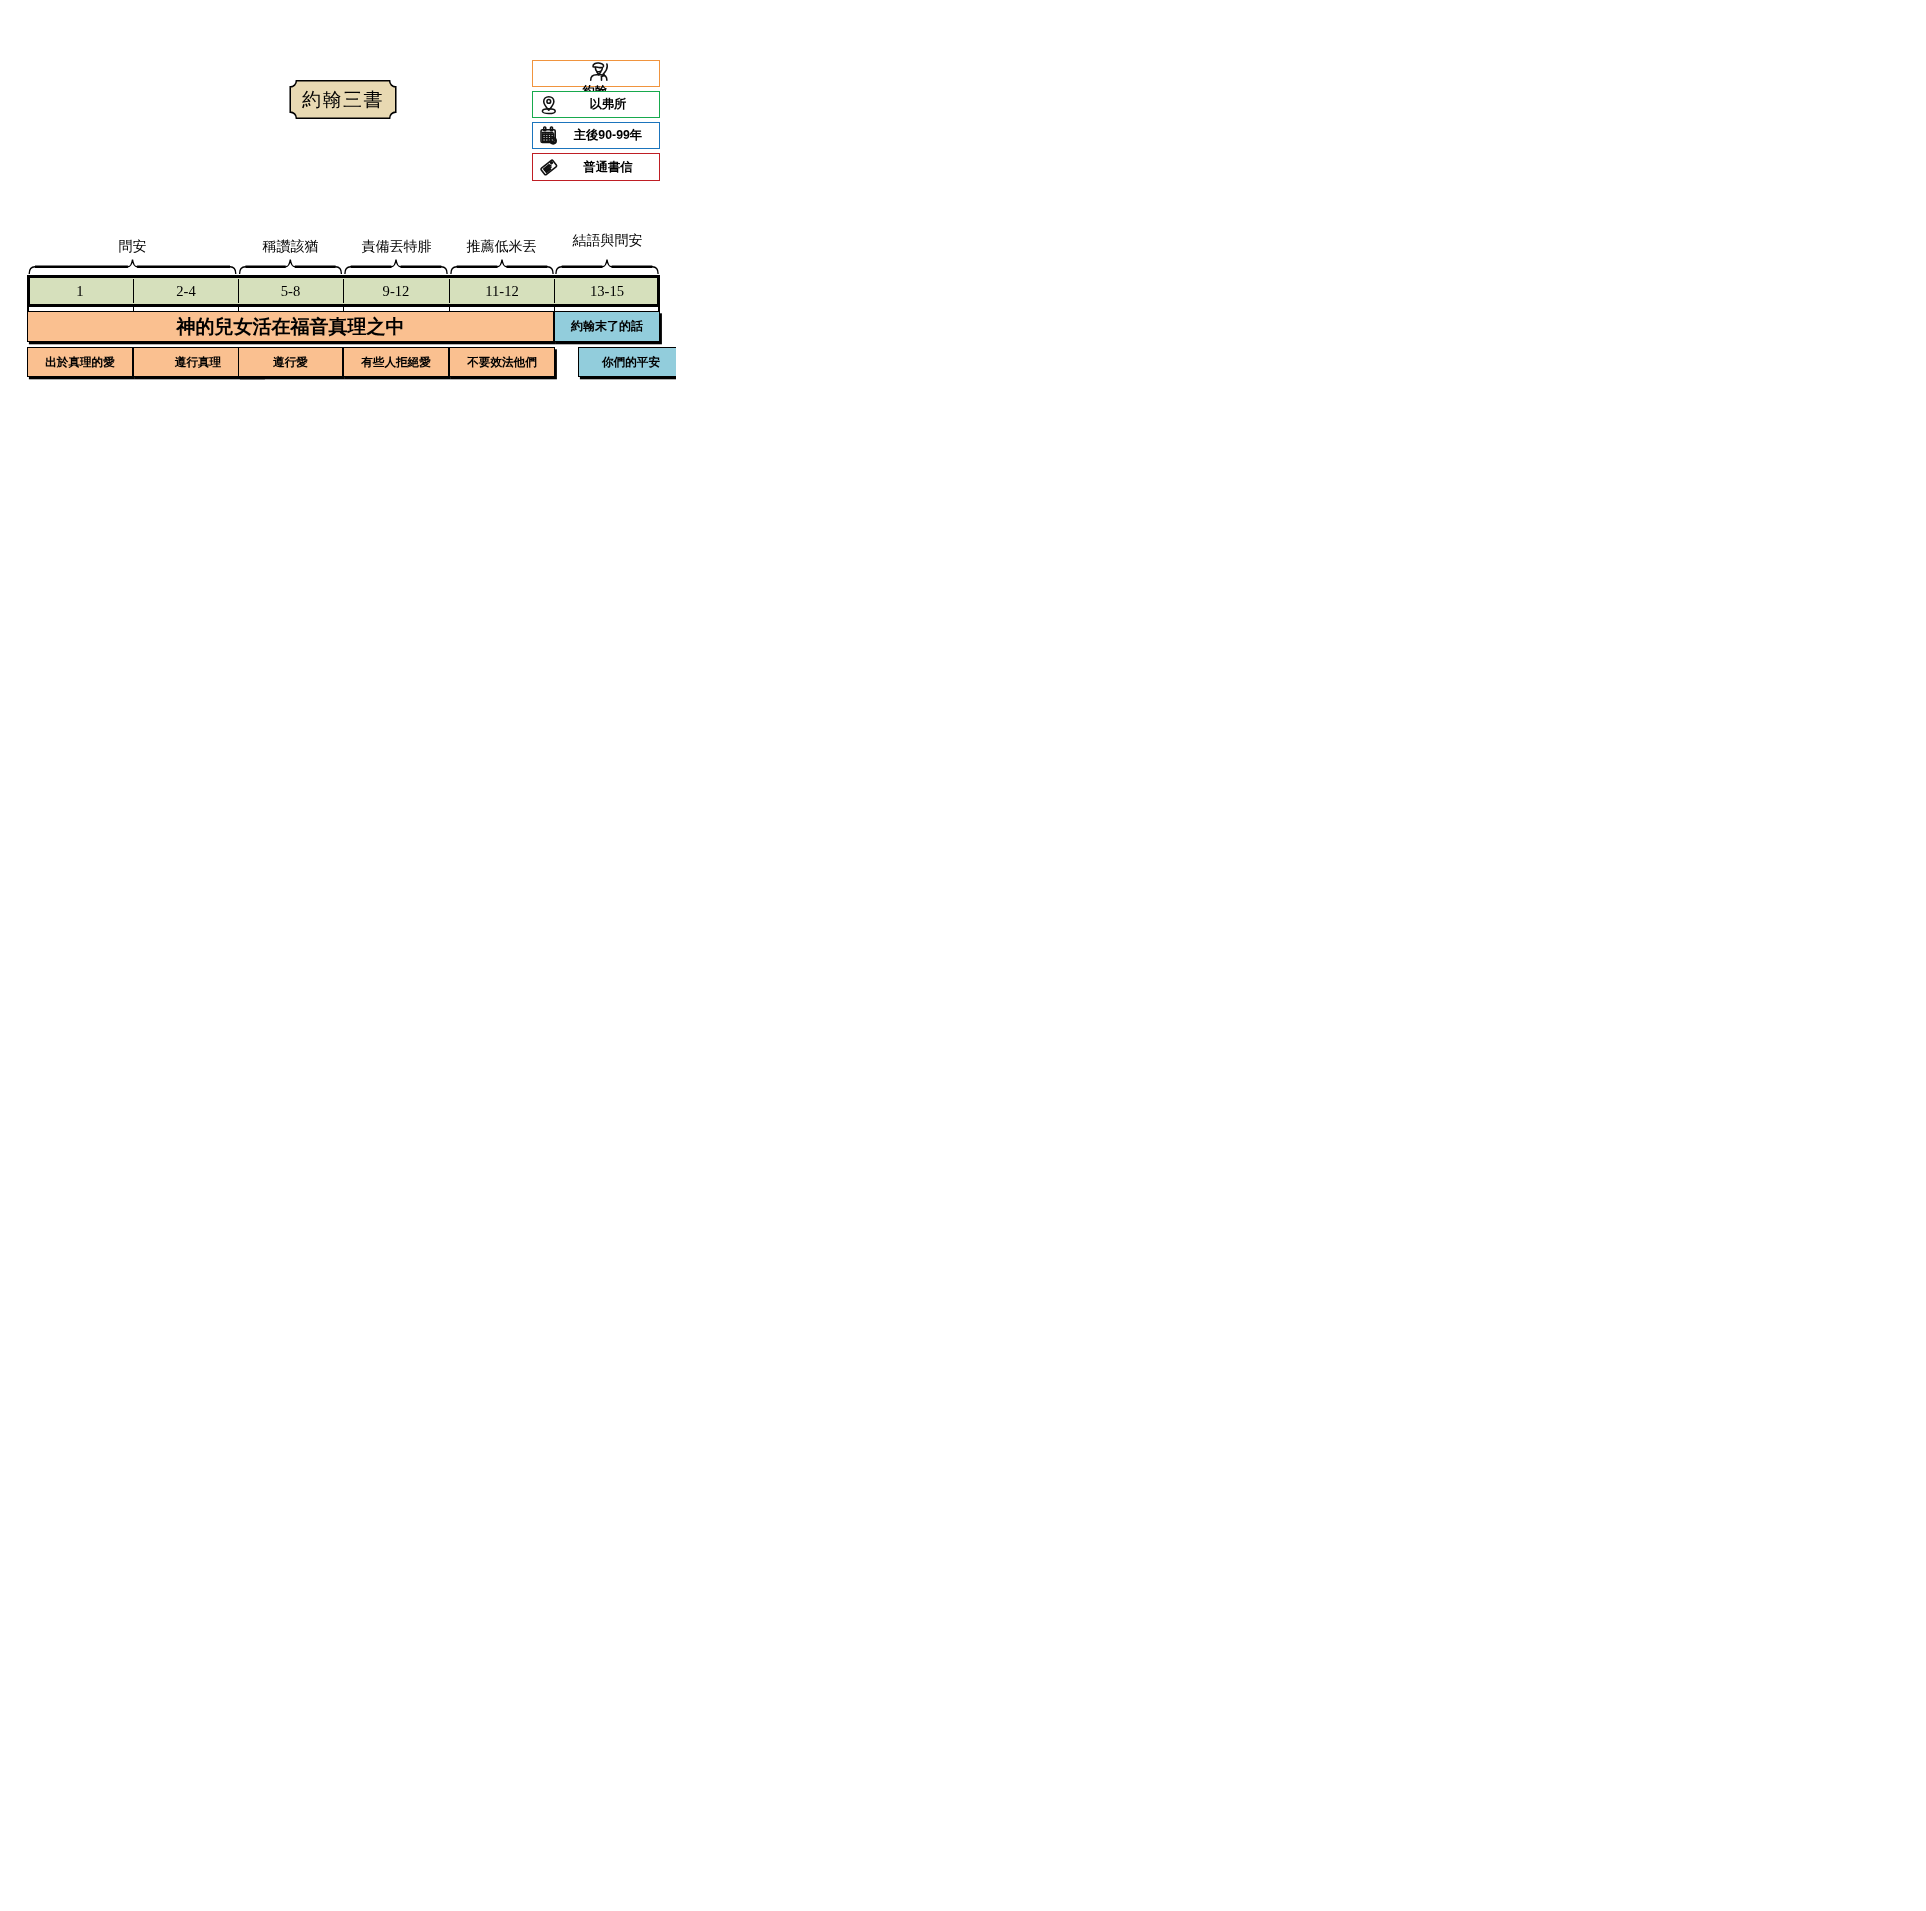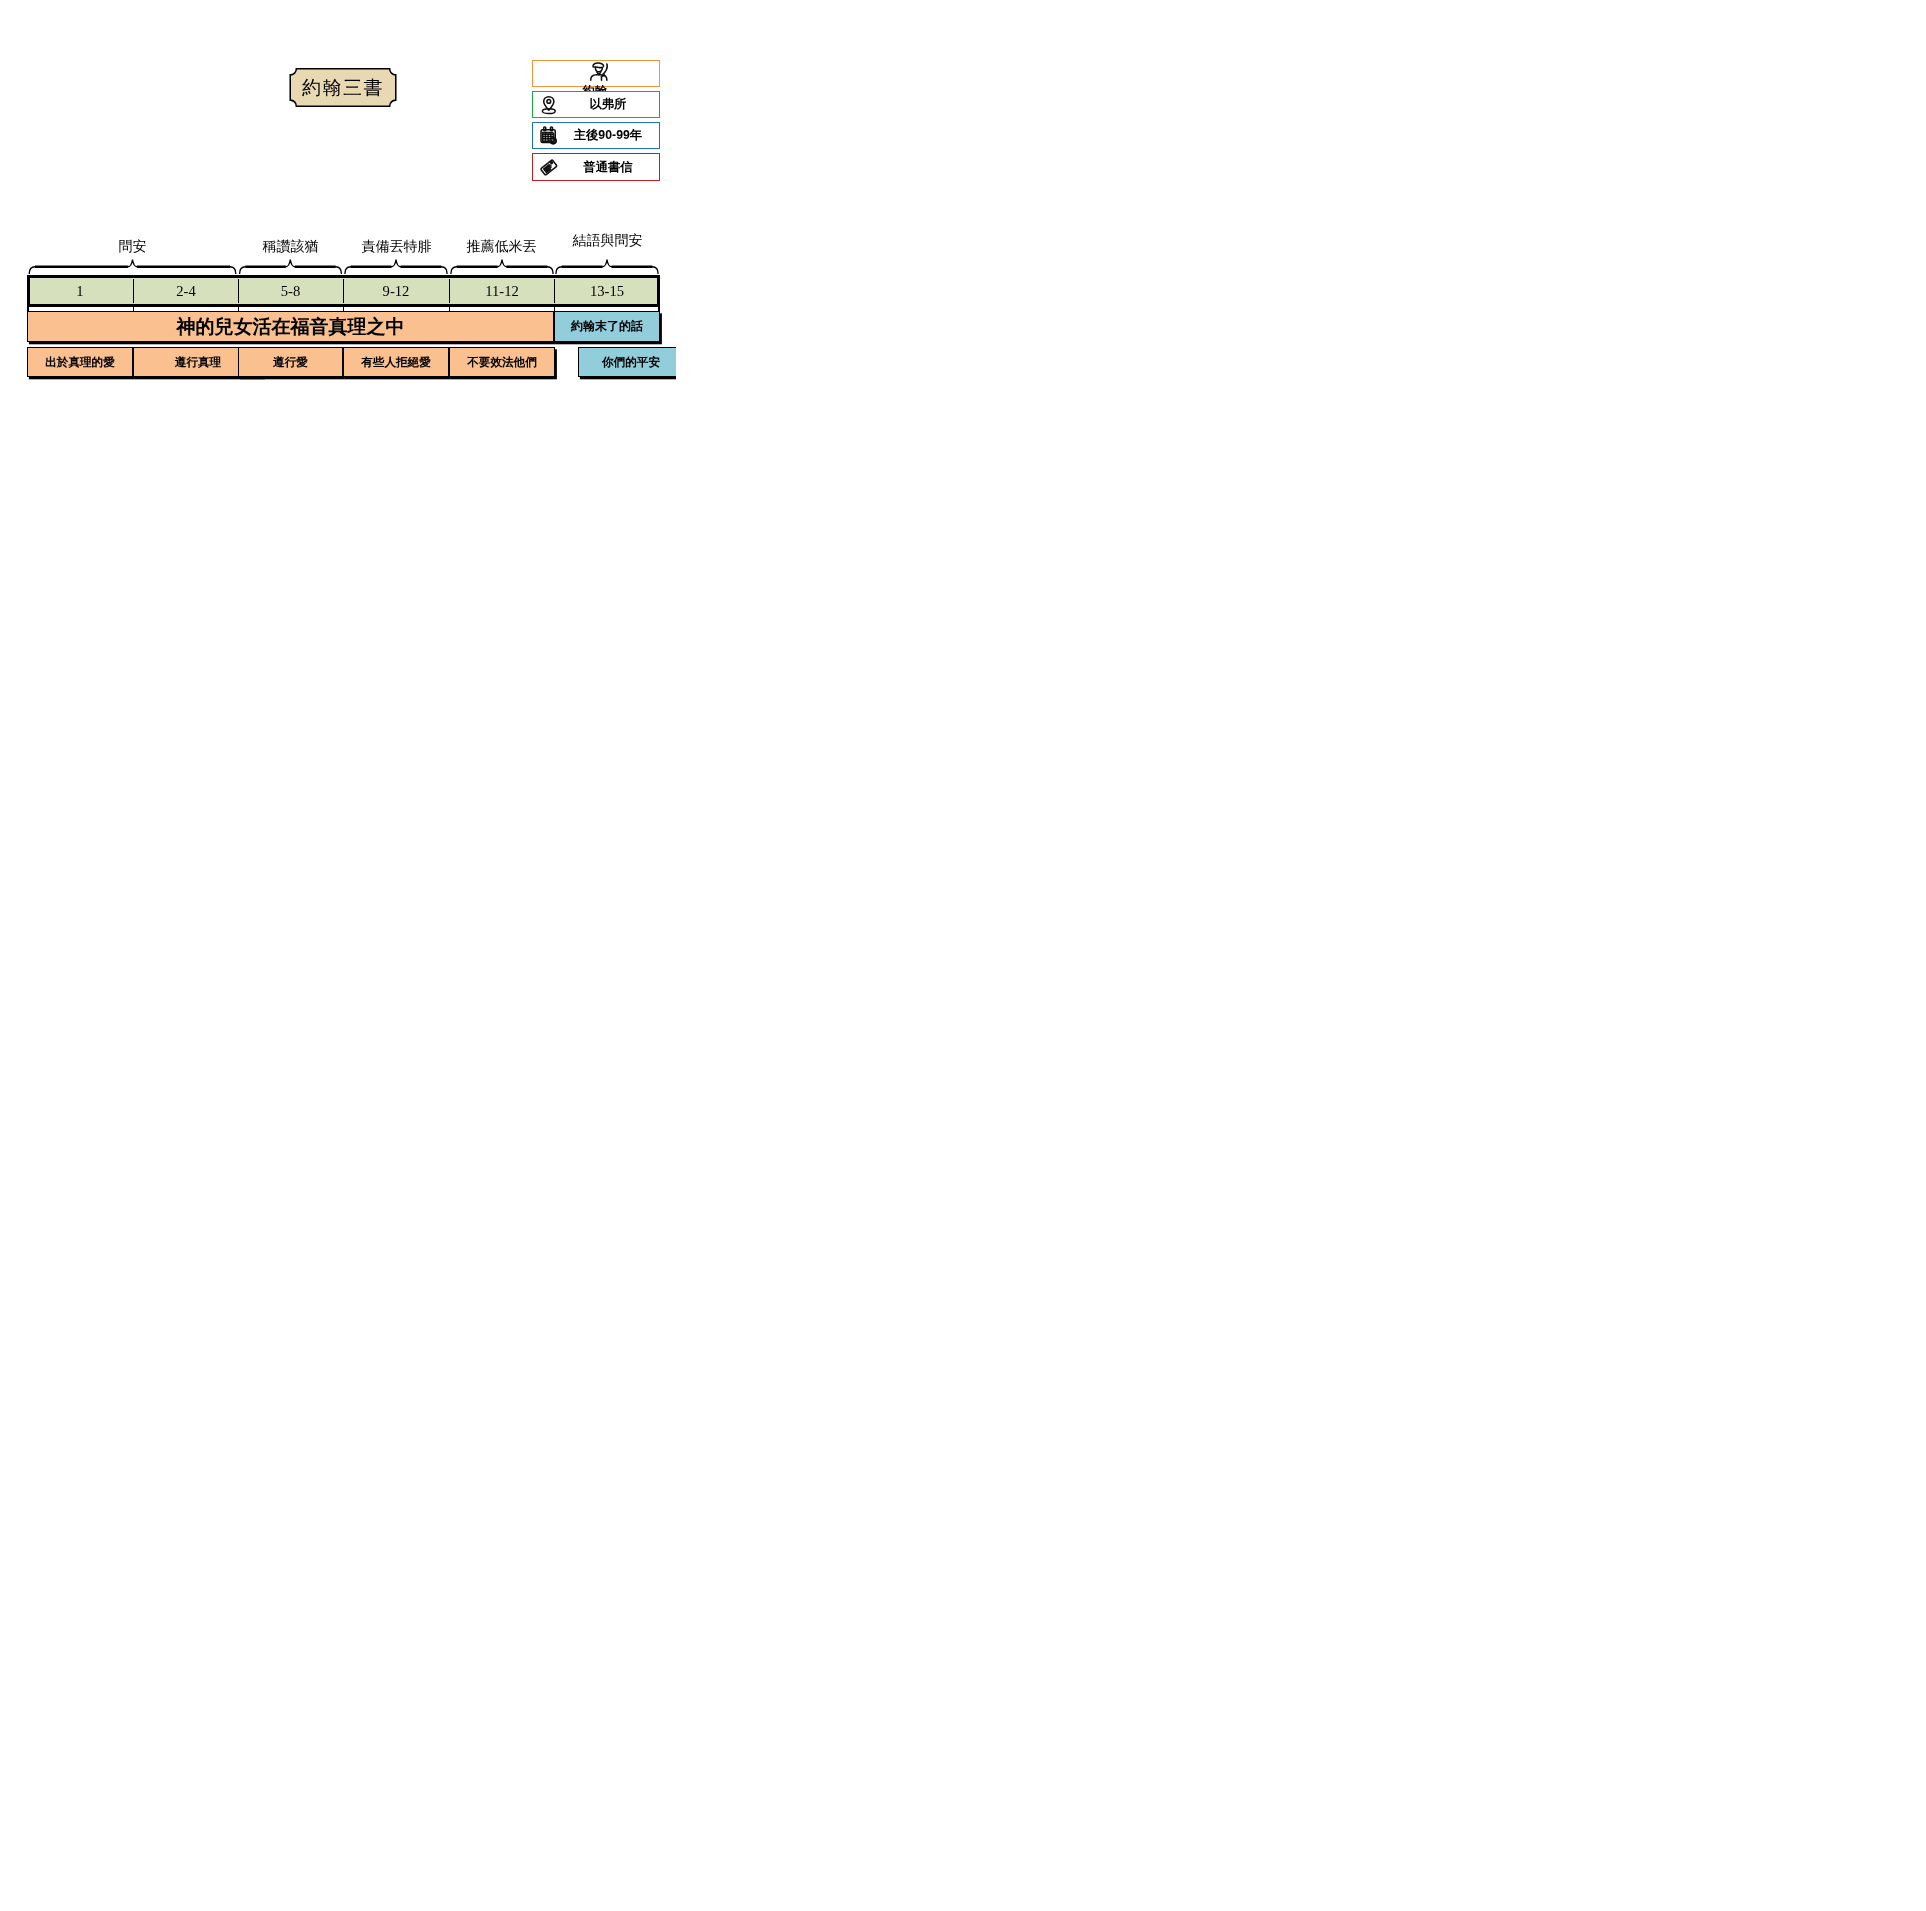--- a/index.html
+++ b/index.html
@@ -5,21 +5,21 @@
   html,body{margin:0;padding:0;}
   body{
     width:676px;height:478px;position:relative;overflow:hidden;
     background:#ffffff;
     font-family:"Liberation Sans",sans-serif;
     color:#000;
   }
   .abs{position:absolute;}
 
   
-  .banner{left:289px;top:68px;width:108px;height:39px;}
+  .banner{left:289px;top:80px;width:108px;height:39px;}
   .banner svg{position:absolute;left:0;top:0;}
   .banner .banner-text{
     position:absolute;left:0;top:0;width:100%;height:100%;
     display:flex;align-items:center;justify-content:center;
     font-size:19px;letter-spacing:1.5px;font-weight:400;
   }
 
   
   .legend-box{
     left:532px;width:128px;height:27px;background:#fff;

